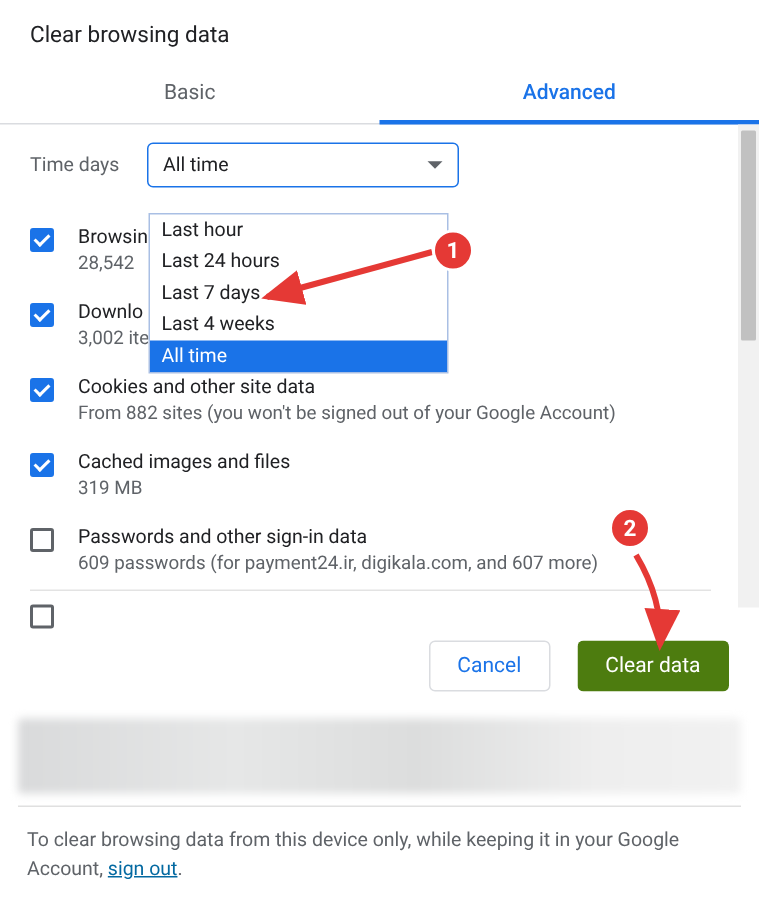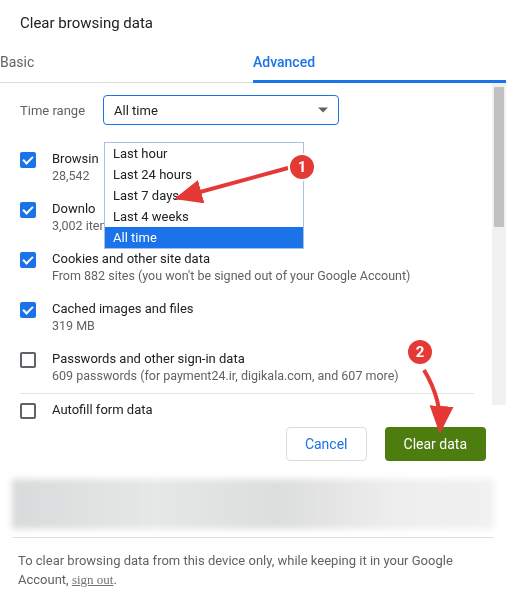--- a/index.html
+++ b/index.html
@@ -17,20 +17,21 @@
       padding: 14px 20px 12px;
       font-size: 15px;
       color: #202124;
     }
     .tabs {
       display: flex;
       border-bottom: 1px solid #dadce0;
     }
     .tab {
       flex: 1;
+      text-align: center;
       padding: 10px 0 12px;
       color: #5f6368;
       cursor: pointer;
       font-size: 14px;
       position: relative;
     }
     .tab.active {
       color: #1a73e8;
       font-weight: 500;
     }
@@ -61,21 +62,21 @@
     }
     .time-row {
       display: flex;
       align-items: center;
       gap: 18px;
       margin-bottom: 10px;
     }
     .time-label { color: #5f6368; font-size: 13px; }
     .select-box {
       position: relative;
-      width: 236px;
+      width: 208px;
       height: 30px;
       border: 1px solid #1a73e8;
       border-radius: 4px;
       display: flex;
       align-items: center;
       padding: 0 10px;
       color: #202124;
       cursor: pointer;
       background: #fff;
     }
@@ -169,21 +170,21 @@
       filter: blur(3px);
       border-radius: 2px;
     }
     .sep { height:1px; background:#e0e0e0; margin: 8px 12px 14px; }
     .note {
       padding: 0 18px 18px;
       color: #5f6368;
       font-size: 13px;
       line-height: 1.45;
     }
-    .note a { color: #737373; text-decoration: underline; cursor: pointer; font-family: Liberation Serif, serif; }
+    .note a { color: #0369a1; text-decoration: underline; cursor: pointer; }
     
     .marker {
       position: absolute;
       width: 28px; height: 28px;
       border-radius: 50%;
       background: #e53935;
       color: #fff;
       display: flex;
       align-items: center;
       justify-content: center;
@@ -206,21 +207,21 @@
 <div class="title">Clear browsing data</div>
 
 <div class="tabs">
   <div class="tab">Basic</div>
   <div class="tab active">Advanced</div>
 </div>
 
 <div class="body">
 
   <div class="time-row">
-    <span class="time-label">Time range</span>
+    <span class="time-label">Time days</span>
     <div class="select-box">
       <span>All time</span>
       <span class="select-caret"></span>
       <div class="dropdown">
         <div class="dd-opt">Last hour</div>
         <div class="dd-opt">Last 24 hours</div>
         <div class="dd-opt">Last 7 days</div>
         <div class="dd-opt">Last 4 weeks</div>
         <div class="dd-opt sel">All time</div>
       </div>
@@ -259,23 +260,20 @@
     <div class="item">
       <div class="cb"></div>
       <div class="it-text">
         <div class="t1">Passwords and other sign-in data</div>
         <div class="t2">609 passwords (for payment24.ir, digikala.com, and 607 more)</div>
       </div>
     </div>
     <div class="cutline"></div>
     <div class="item">
       <div class="cb"></div>
-      <div class="it-text">
-        <div class="t1">Autofill form data</div>
-      </div>
     </div>
   </div>
 
   <div class="scrollbar">
     <div class="scroll-thumb"></div>
   </div>
 </div>
 
 <div class="footer-btns">
   <div class="btn btn-cancel">Cancel</div>

